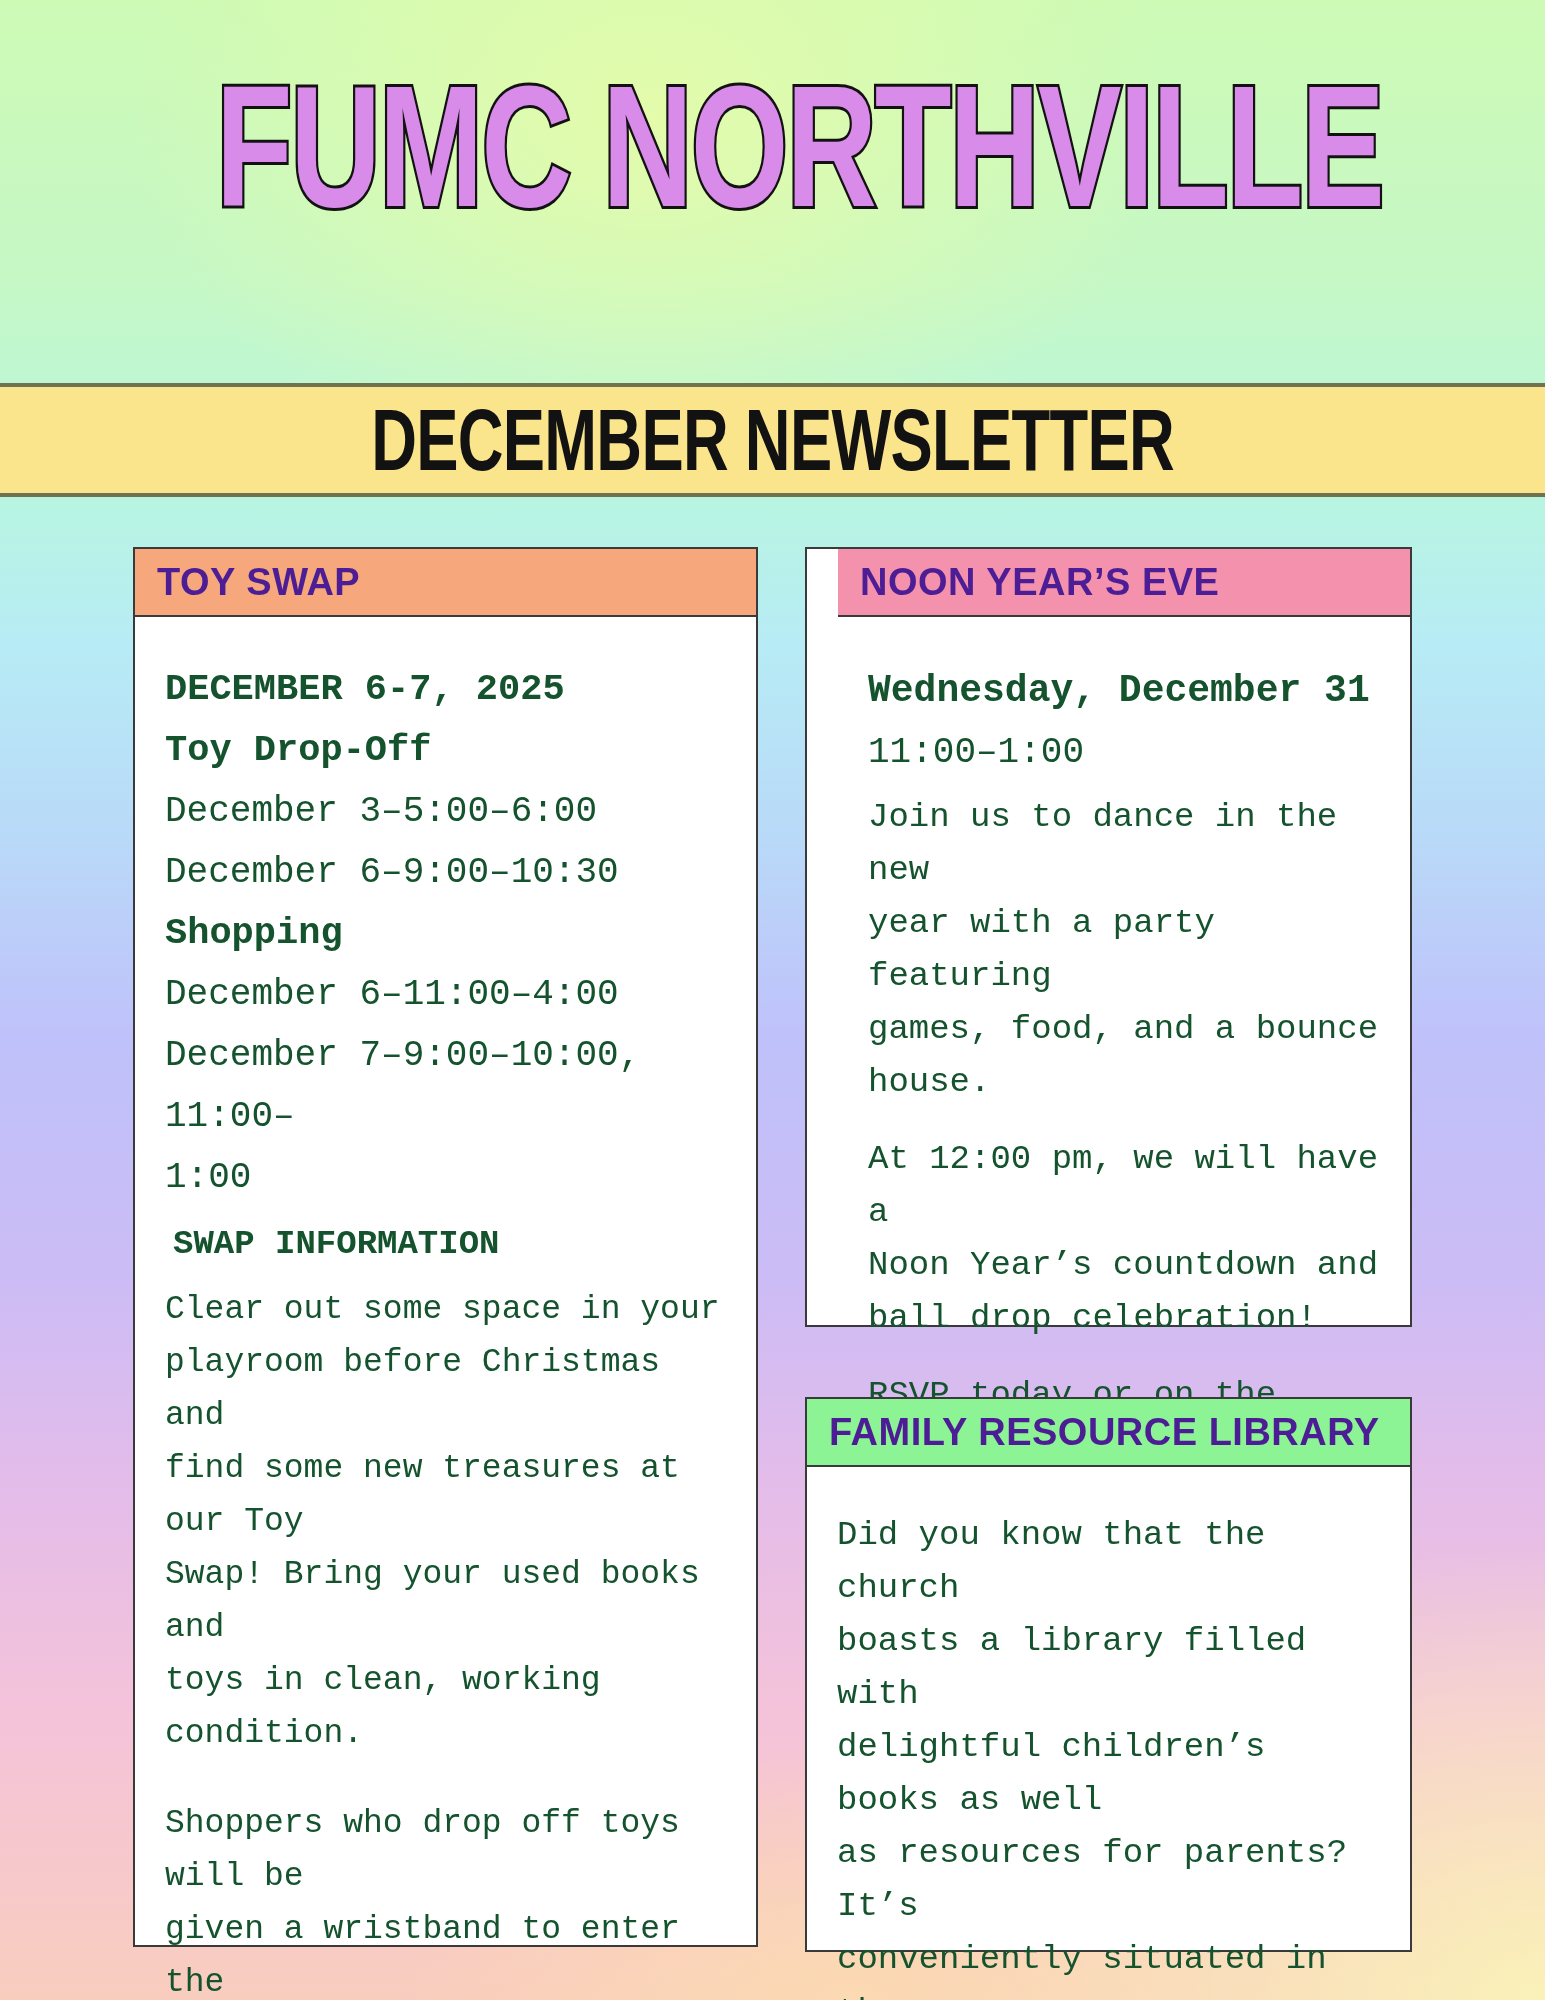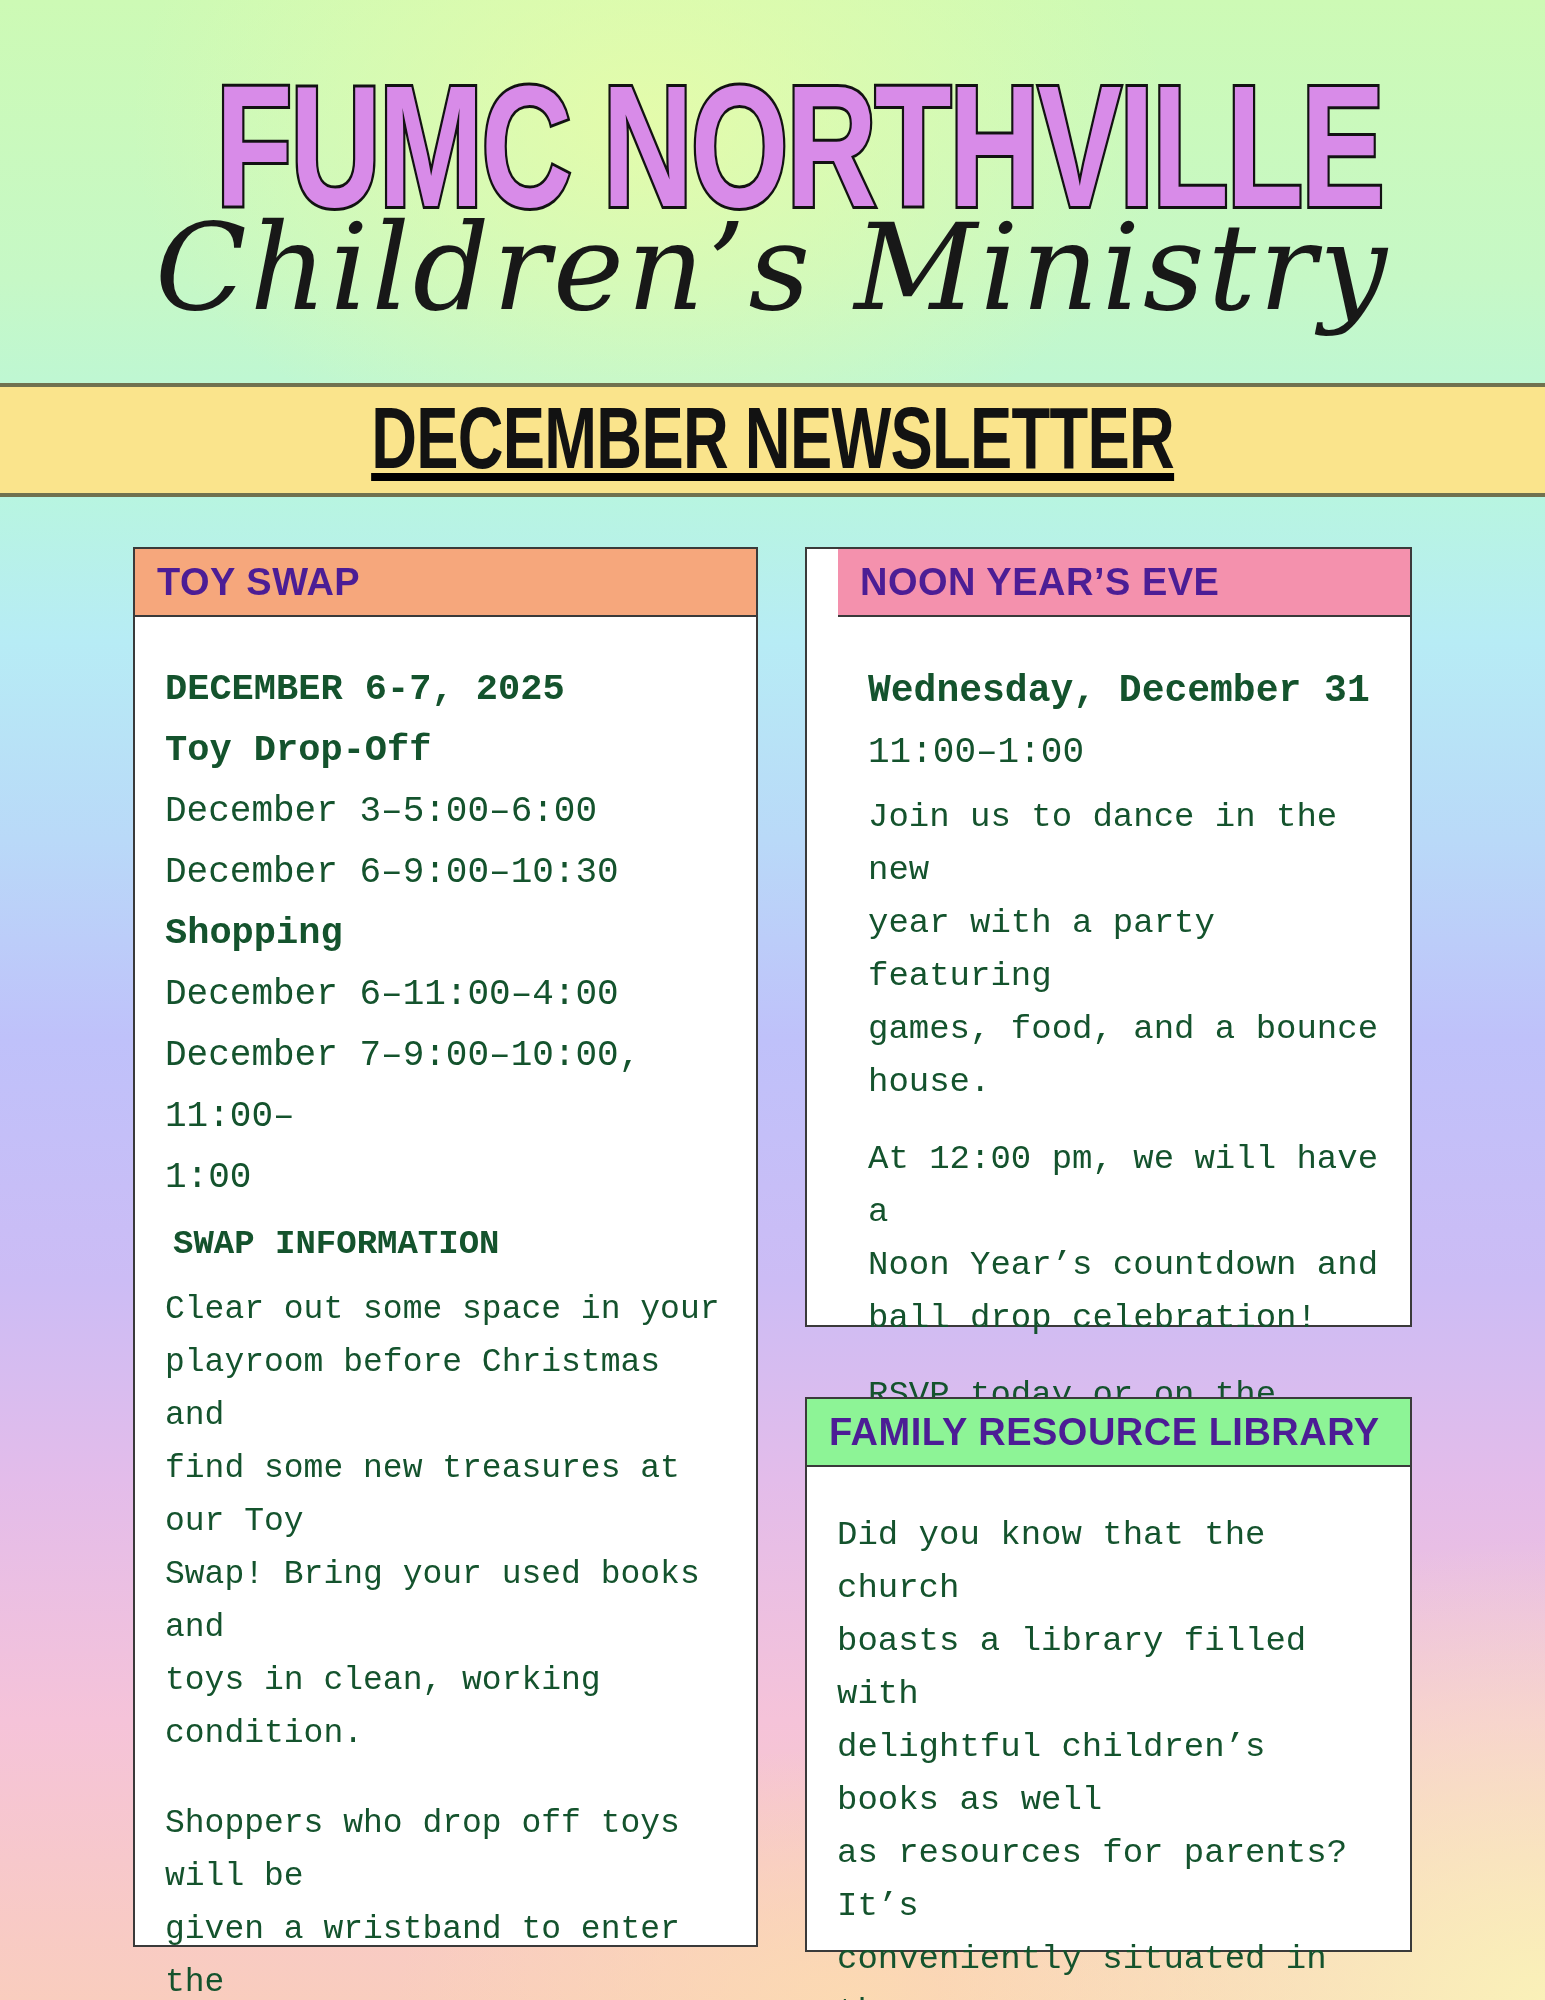--- a/index.html
+++ b/index.html
@@ -24,21 +24,21 @@
     color:#d88be8;-webkit-text-stroke:6px #121212;paint-order:stroke fill;
     letter-spacing:-3px;
   }
   .script-sub{
     top:188px;font-family:"DejaVu Serif",serif;font-style:italic;
     font-size:120px;line-height:160px;color:#181818;letter-spacing:3px;white-space:nowrap;
   }
   .banner{
     position:absolute;left:0;right:0;top:383px;height:106px;
     border-top:4px solid #70714f;border-bottom:4px solid #70714f;
-    display:flex;justify-content:center;text-decoration:underline;
+    display:flex;align-items:center;justify-content:center;
   }
   .banner .label{
     display:inline-block;transform:scaleX(.72);transform-origin:center;
     font-weight:700;font-size:88px;color:#121212;white-space:nowrap;letter-spacing:-1px;
   }
   .box{
     position:absolute;background:#ffffff;border:2px solid #3a3a3a;box-sizing:border-box;
   }
   .box-head{
     height:68px;border-bottom:2px solid #3a3a3a;display:flex;align-items:center;
@@ -60,21 +60,20 @@
 </style>
 </head>
 <body>
 
 <div class="page">
 
   <div class="center-wrap org-title">
     <span>FUMC NORTHVILLE</span>
   </div>
 
-  <div class="center-wrap script-sub">Children’s Ministry</div>
 
   <div class="banner" style="background: rgb(250, 228, 140);">
     <span class="label">DECEMBER NEWSLETTER</span>
   </div>
 
   <section class="box box-toy">
     <div class="box-head" style="background: rgb(246, 167, 124);">
       <span>TOY SWAP</span>
     </div>
     <div class="box-body">

